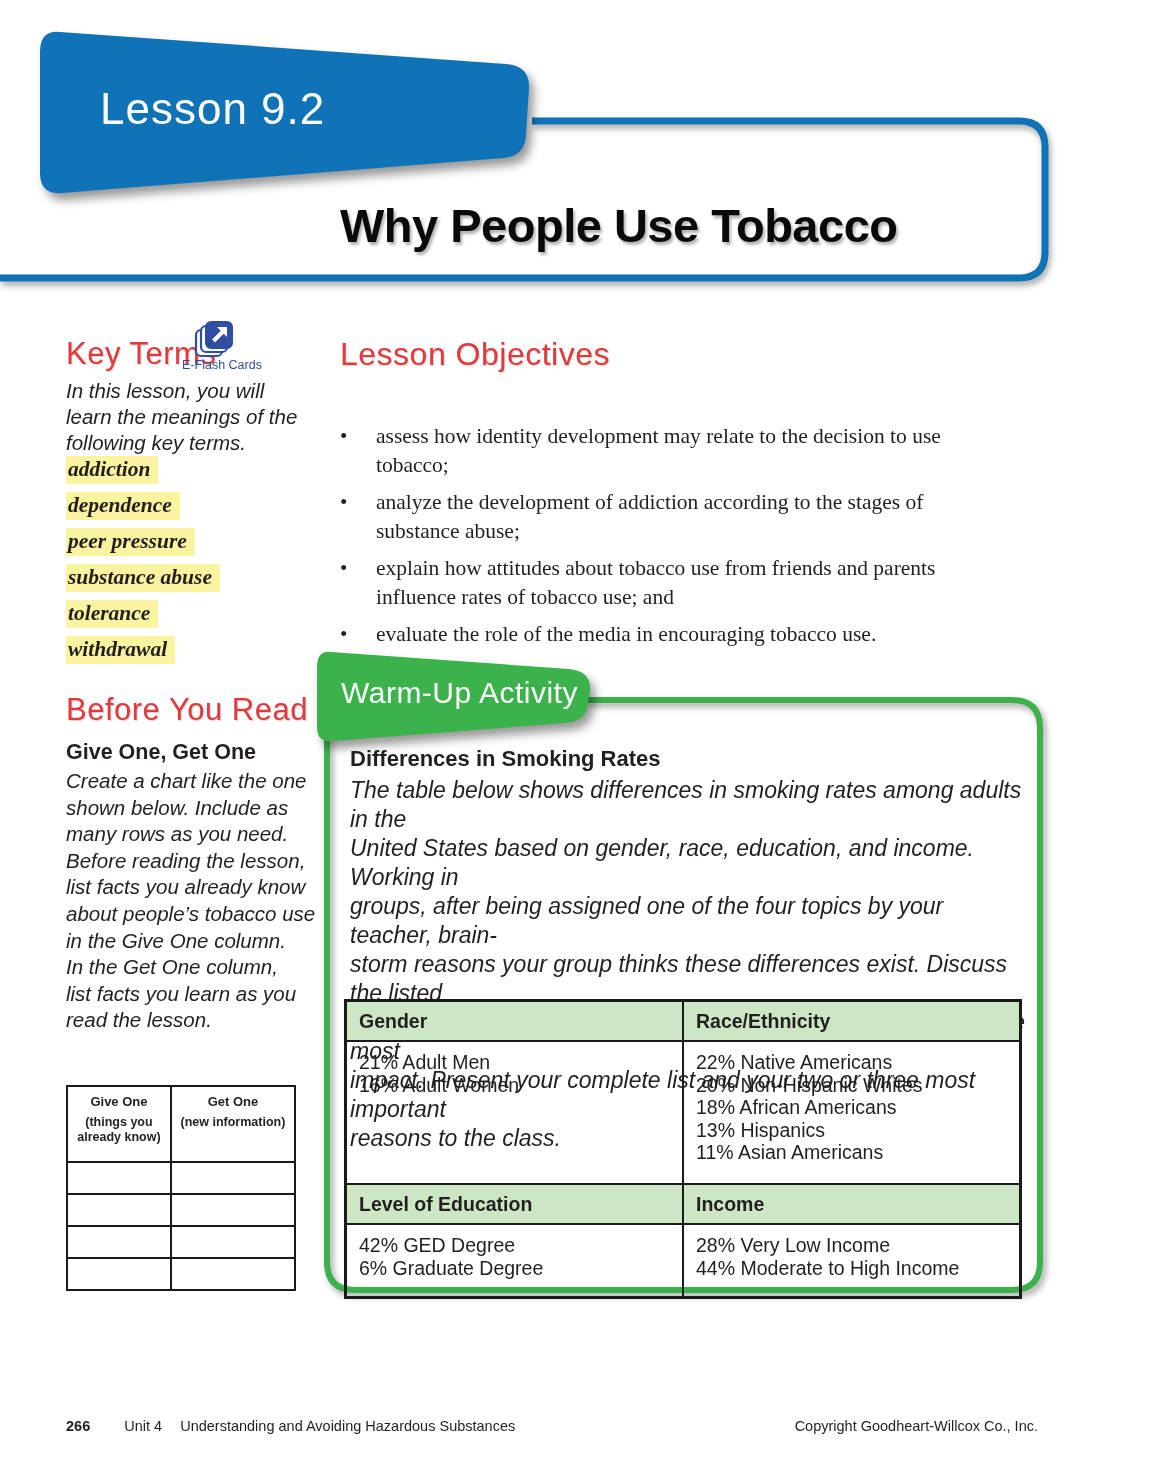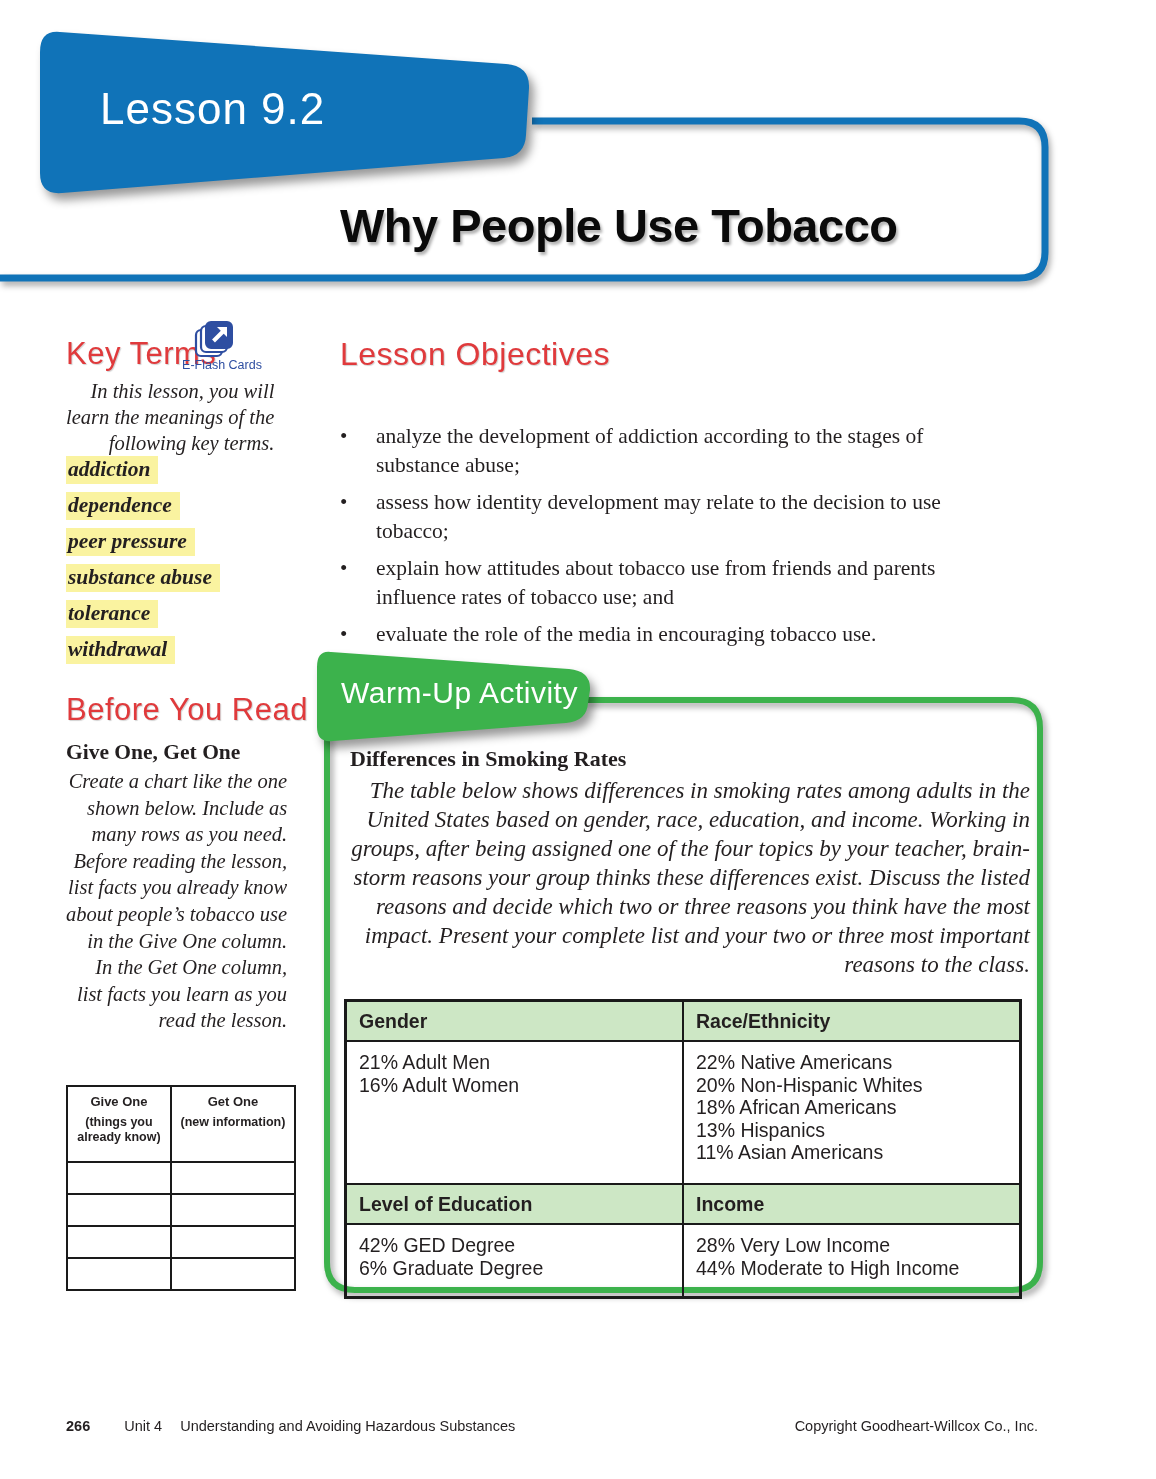--- a/index.html
+++ b/index.html
@@ -19,21 +19,21 @@
   .blue-tab{left:38px;top:30px;filter:drop-shadow(5px 7px 5px rgba(0,0,0,.40));}
   .blue-tab path{fill:var(--blue);}
   .lesson-tab-text{left:100px;top:84px;font-size:44px;color:#fff;letter-spacing:1px;font-weight:400;}
   .page-title{left:340px;top:198px;font-size:47px;font-weight:bold;color:#0a0a0a;
               letter-spacing:-.5px;text-shadow:2px 3px 3px rgba(0,0,0,.30);margin:0;}
 
   
   .script-red{color:var(--red);font-size:31px;letter-spacing:.5px;
               text-shadow:1px 1px 1px rgba(0,0,0,.18);}
 
-  .serif{font-family:Liberation Serif, serif;text-align:right;}
+  .serif{font-family:Liberation Sans, sans-serif;}
   .ital{font-style:italic;}
 
   
   .kt-heading{left:66px;top:336px;}
   .eflash-icon{left:193px;top:320px;cursor:pointer;}
   .eflash-label{left:178px;top:358px;width:88px;text-align:center;font-size:12.5px;
                 color:var(--eflash-blue);cursor:pointer;}
   .kt-intro{left:66px;top:378px;font-size:20.5px;line-height:26px;white-space:pre-line;}
   .kt-list{left:66px;top:456px;}
   .kt-term{display:table;background:var(--highlight);font-family:"Liberation Serif",serif;
@@ -174,27 +174,27 @@
           <td></td>
         </tr>
       </tbody>
   </table>
 
   <div class="abs script-red obj-heading">Lesson Objectives</div>
 
   <div class="abs obj-list">
     <div class="obj-item">
       <span class="obj-bullet"></span>
+      <span class="obj-text">assess how identity development may relate to the decision to use
+tobacco;</span>
+    </div>
+    <div class="obj-item">
+      <span class="obj-bullet"></span>
       <span class="obj-text">analyze the development of addiction according to the stages of
 substance abuse;</span>
-    </div>
-    <div class="obj-item">
-      <span class="obj-bullet"></span>
-      <span class="obj-text">assess how identity development may relate to the decision to use
-tobacco;</span>
     </div>
     <div class="obj-item">
       <span class="obj-bullet"></span>
       <span class="obj-text">explain how attitudes about tobacco use from friends and parents
 influence rates of tobacco use; and</span>
     </div>
     <div class="obj-item">
       <span class="obj-bullet"></span>
       <span class="obj-text">evaluate the role of the media in encouraging tobacco use.</span>
     </div>

